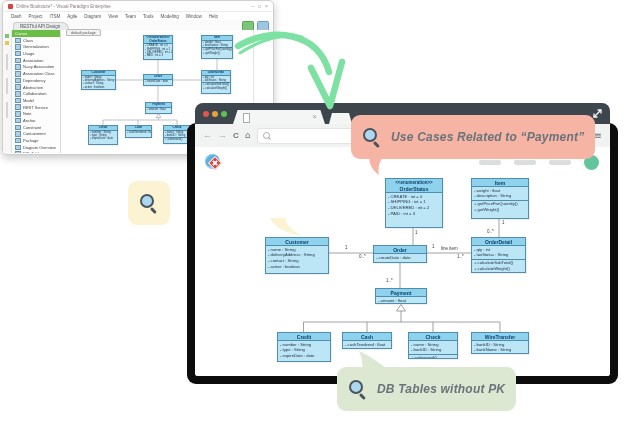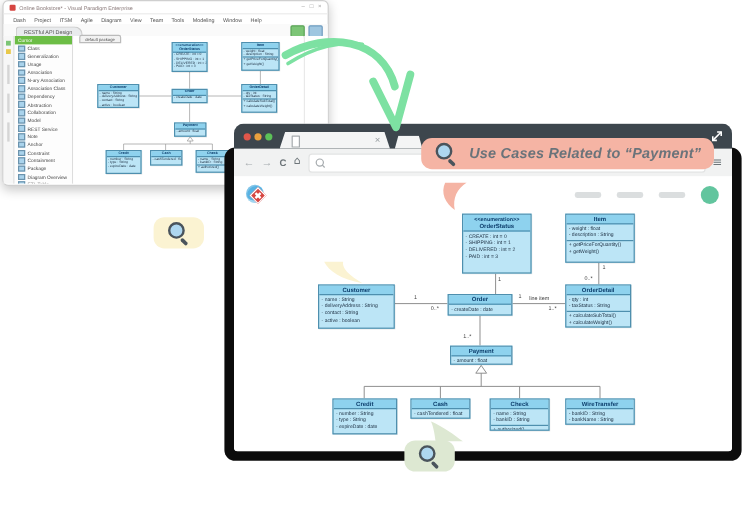--- a/index.html
+++ b/index.html
@@ -89,21 +89,21 @@
   .vp-logo .diamond::before{content:"";position:absolute;left:1px;top:3px;width:6px;height:1.5px;background:#fff;}
   .navbars{position:absolute;right:39px;top:13px;display:flex;gap:13px;}
   .navbars span{width:22px;height:4.5px;border-radius:2px;background:#dbdedf;}
   .green-dot{position:absolute;right:11px;top:8px;width:15px;height:15px;border-radius:50%;
     background:var(--green-circle,#62c59e);}
   .edges{position:absolute;left:0;top:0;z-index:1;}
   .uml-layer{position:absolute;inset:0;z-index:2;}
   .label-layer{position:absolute;inset:0;z-index:3;}
 
   
-  .callout{position:absolute;height:26px;border-radius:9px;display:flex;align-items:center;
+  .callout{position:absolute;height:44px;border-radius:9px;display:flex;align-items:center;
     gap:9px;padding:0 11px;z-index:6;}
   .co-yellow{left:128px;top:181px;background:var(--callout-yellow-bg,#fbf3d2);}
   .co-salmon{left:351px;top:115px;background:var(--callout-salmon-bg,#f5b4a4);}
   .co-green{left:337px;top:367px;background:var(--callout-green-bg,#dde8d2);}
   .callout .txt{font-style:italic;font-weight:bold;font-size:12px;letter-spacing:0.2px;
     color:var(--callout-text,#6a737a);white-space:nowrap;}
   .mag{width:20px;height:20px;position:relative;flex:0 0 auto;}
   .mag::before{content:"";position:absolute;left:1px;top:1px;width:10px;height:10px;
     border:2.5px solid #4a545c;border-radius:50%;background:#aed7f0;}
   .mag::after{content:"";position:absolute;left:13px;top:13.5px;width:7px;height:3px;background:#4a545c;
@@ -514,18 +514,19 @@
   <div class="callout co-salmon">
     <span class="mag"></span>
     <span class="txt">Use Cases Related to “Payment”</span>
     <svg class="tail" width="32" height="24" viewBox="0 0 32 24">
       <path d="M8 0 C 4 9 8 17 16 23 C 14 13 18 5 26 0 Z"></path>
     </svg>
   </div>
 
   <div class="callout co-green">
     <span class="mag"></span>
+    <span class="txt">DB Tables without PK</span>
     <svg class="tail" width="34" height="17" viewBox="0 0 34 17">
       <path d="M8 17 C 7 9 6 4 4 0 C 15 5 23 11 31 17 Z"></path>
     </svg>
   </div>
 
 </div>
 
 </body></html>

